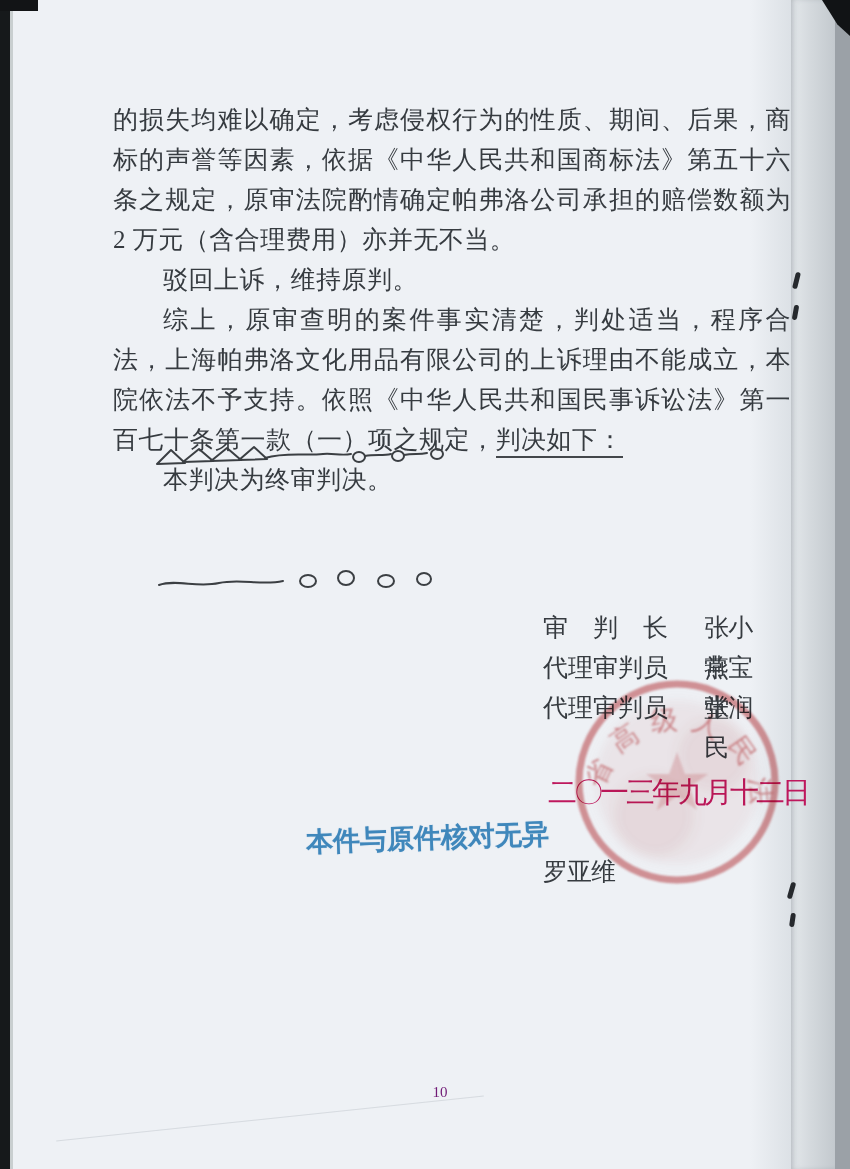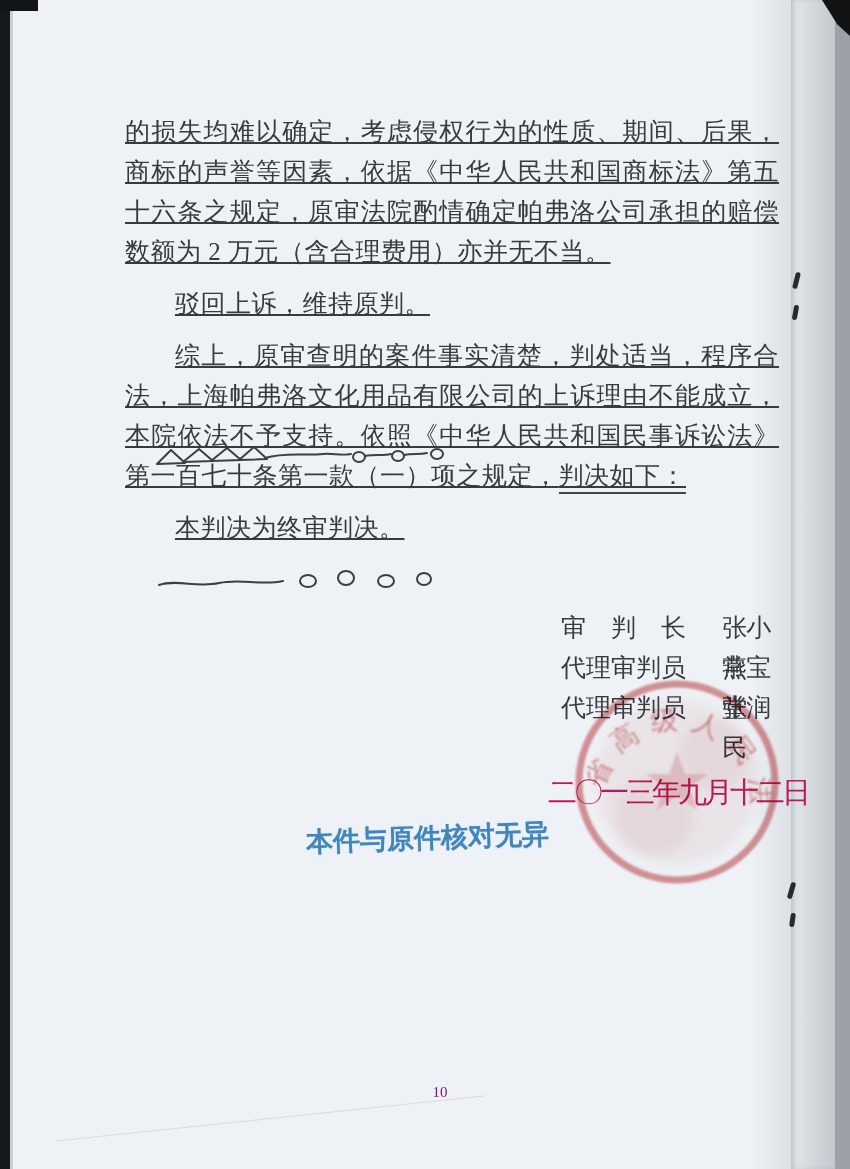--- a/index.html
+++ b/index.html
@@ -22,25 +22,25 @@
     background:linear-gradient(90deg,rgba(210,216,221,0) 0%,rgba(198,205,211,.45) 100%);}
   .crease{position:absolute;left:55px;top:1118px;width:430px;height:1px;
     background:rgba(130,142,152,.22);transform:rotate(-6deg);}
   .staple-mark{position:absolute;width:5px;height:17px;background:#26292d;border-radius:3px;}
   
   .doc-body{
     position:absolute;left:113px;top:100px;width:678px;
     font-size:25px;line-height:40px;color:#363b40;
     text-align:justify;letter-spacing:.5px;
   }
-  .doc-body p{margin:12px;text-decoration:underline;}
+  .doc-body p{margin:0;}
   .doc-body p.indent{text-indent:2em;}
   .u-line{border-bottom:2px solid #43474b;padding-bottom:3px;}
   
-  .sig-block{position:absolute;left:561px;top:608px;width:232px;color:#363b40;font-size:25px;}
+  .sig-block{position:absolute;left:543px;top:608px;width:232px;color:#363b40;font-size:25px;}
   .sig-row{display:flex;height:40px;line-height:40px;}
   .sig-role{width:164px;white-space:pre;}
   .sig-name{letter-spacing:-1px;}
   .date-line{position:absolute;left:548px;top:772px;font-size:29px;line-height:40px;
     letter-spacing:-3px;color:#be185d;white-space:nowrap;}
   .clerk-row{position:absolute;left:543px;top:852px;width:232px;display:flex;
     font-size:25px;line-height:40px;color:#363b40;}
   
   .blue-stamp{
     position:absolute;left:306px;top:820px;
@@ -115,20 +115,21 @@
   </div>
   <div class="sig-row">
     <span class="sig-role">代理审判员</span>
     <span class="sig-name">张润民</span>
   </div>
 </div>
 
 <div class="date-line">二〇一三年九月十二日</div>
 
 <div class="clerk-row">
+  <span class="sig-name">罗亚维</span>
 </div>
 
 <div class="blue-stamp">本件与原件核对无异</div>
 
 <div class="seal-wrap">
   <svg width="228" height="216" viewBox="0 0 228 216">
     <defs>
       <path id="sealArc" d="M 38 128 A 75 75 0 1 1 188 128" fill="none"></path>
       <filter id="sealBlur">
           <feGaussianBlur stdDeviation="1.1"></feGaussianBlur>

